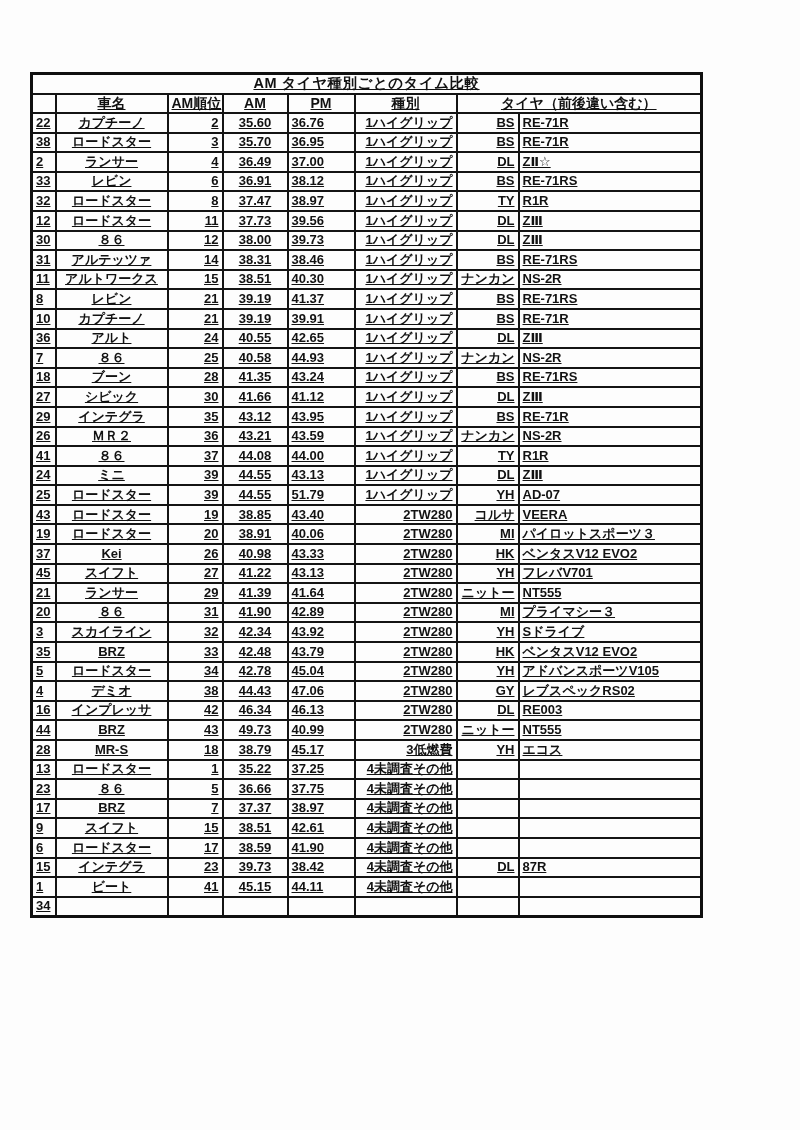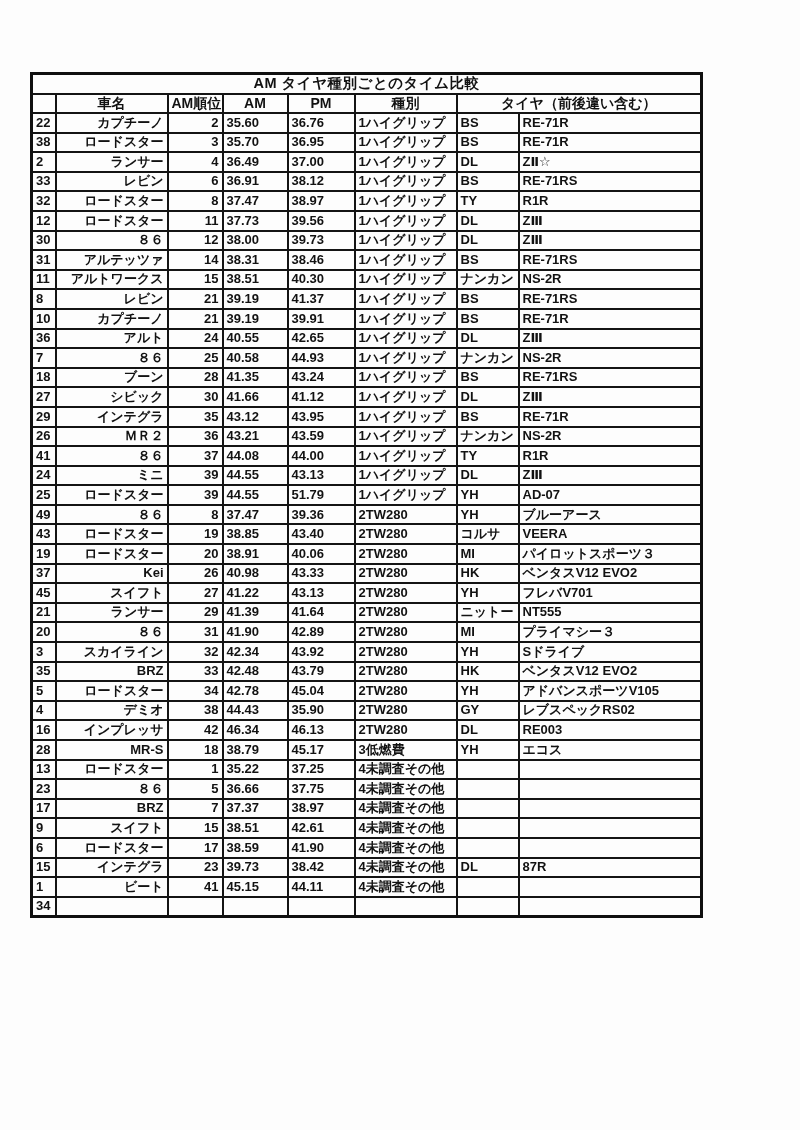--- a/index.html
+++ b/index.html
@@ -17,20 +17,21 @@
     overflow: hidden;
   }
   table.timesheet {
     position: absolute;
     left: 30px;
     top: 72px;
     width: 670px;
     border-collapse: collapse;
     table-layout: fixed;
     border: 3px solid #101010;
+    text-decoration: underline;
   }
   table.timesheet th,
   table.timesheet td {
     border: 2px solid #141414;
     padding: 0 3px;
     font-size: 13px;
     font-weight: 700;
     line-height: 1.1;
     white-space: nowrap;
     overflow: visible;
@@ -43,26 +44,26 @@
     height: 18px;
     letter-spacing: 0.5px;
   }
   tr.header-row th {
     text-align: center;
     font-size: 14px;
     height: 17px;
   }
   
   td.c-no   { text-align: left; padding-right: 2px; }
-  td.c-car  { text-align: right; }
+  td.c-car  { text-align: center; }
   td.c-rank { text-align: right; padding-right: 4px; }
-  td.c-am   { text-align: left; padding-right: 4px; }
+  td.c-am   { text-align: center; padding-right: 4px; }
   td.c-pm   { text-align: left; padding-right: 4px; }
-  td.c-type { text-align: left; padding-left: 2px; }
-  td.c-maker{ text-align: left; padding-left: 2px; }
+  td.c-type { text-align: right; padding-left: 2px; }
+  td.c-maker{ text-align: right; padding-left: 2px; }
   td.c-model{ text-align: left; padding-left: 4px; margin-left: 17px; }
 </style>
 </head>
 <body>
 
 <div class="page">
   <table class="timesheet">
     <colgroup>
       <col style="width:24px">
       <col style="width:112px">
@@ -282,30 +283,20 @@
           <td class="c-no">25</td>
           <td class="c-car">ロードスター</td>
           <td class="c-rank">39</td>
           <td class="c-am">44.55</td>
           <td class="c-pm">51.79</td>
           <td class="c-type">1ハイグリップ</td>
           <td class="c-maker">YH</td>
           <td class="c-model">AD-07</td>
         </tr>
         <tr>
-          <td class="c-no">49</td>
-          <td class="c-car">８６</td>
-          <td class="c-rank">8</td>
-          <td class="c-am">37.47</td>
-          <td class="c-pm">39.36</td>
-          <td class="c-type">2TW280</td>
-          <td class="c-maker">YH</td>
-          <td class="c-model">ブルーアース</td>
-        </tr>
-        <tr>
           <td class="c-no">43</td>
           <td class="c-car">ロードスター</td>
           <td class="c-rank">19</td>
           <td class="c-am">38.85</td>
           <td class="c-pm">43.40</td>
           <td class="c-type">2TW280</td>
           <td class="c-maker">コルサ</td>
           <td class="c-model">VEERA</td>
         </tr>
         <tr>
@@ -386,34 +377,44 @@
           <td class="c-pm">45.04</td>
           <td class="c-type">2TW280</td>
           <td class="c-maker">YH</td>
           <td class="c-model">アドバンスポーツV105</td>
         </tr>
         <tr>
           <td class="c-no">4</td>
           <td class="c-car">デミオ</td>
           <td class="c-rank">38</td>
           <td class="c-am">44.43</td>
-          <td class="c-pm">35.90</td>
+          <td class="c-pm">47.06</td>
           <td class="c-type">2TW280</td>
           <td class="c-maker">GY</td>
           <td class="c-model">レブスペックRS02</td>
         </tr>
         <tr>
           <td class="c-no">16</td>
           <td class="c-car">インプレッサ</td>
           <td class="c-rank">42</td>
           <td class="c-am">46.34</td>
           <td class="c-pm">46.13</td>
           <td class="c-type">2TW280</td>
           <td class="c-maker">DL</td>
           <td class="c-model">RE003</td>
+        </tr>
+        <tr>
+          <td class="c-no">44</td>
+          <td class="c-car">BRZ</td>
+          <td class="c-rank">43</td>
+          <td class="c-am">49.73</td>
+          <td class="c-pm">40.99</td>
+          <td class="c-type">2TW280</td>
+          <td class="c-maker">ニットー</td>
+          <td class="c-model">NT555</td>
         </tr>
         <tr>
           <td class="c-no">28</td>
           <td class="c-car">MR-S</td>
           <td class="c-rank">18</td>
           <td class="c-am">38.79</td>
           <td class="c-pm">45.17</td>
           <td class="c-type">3低燃費</td>
           <td class="c-maker">YH</td>
           <td class="c-model">エコス</td>

